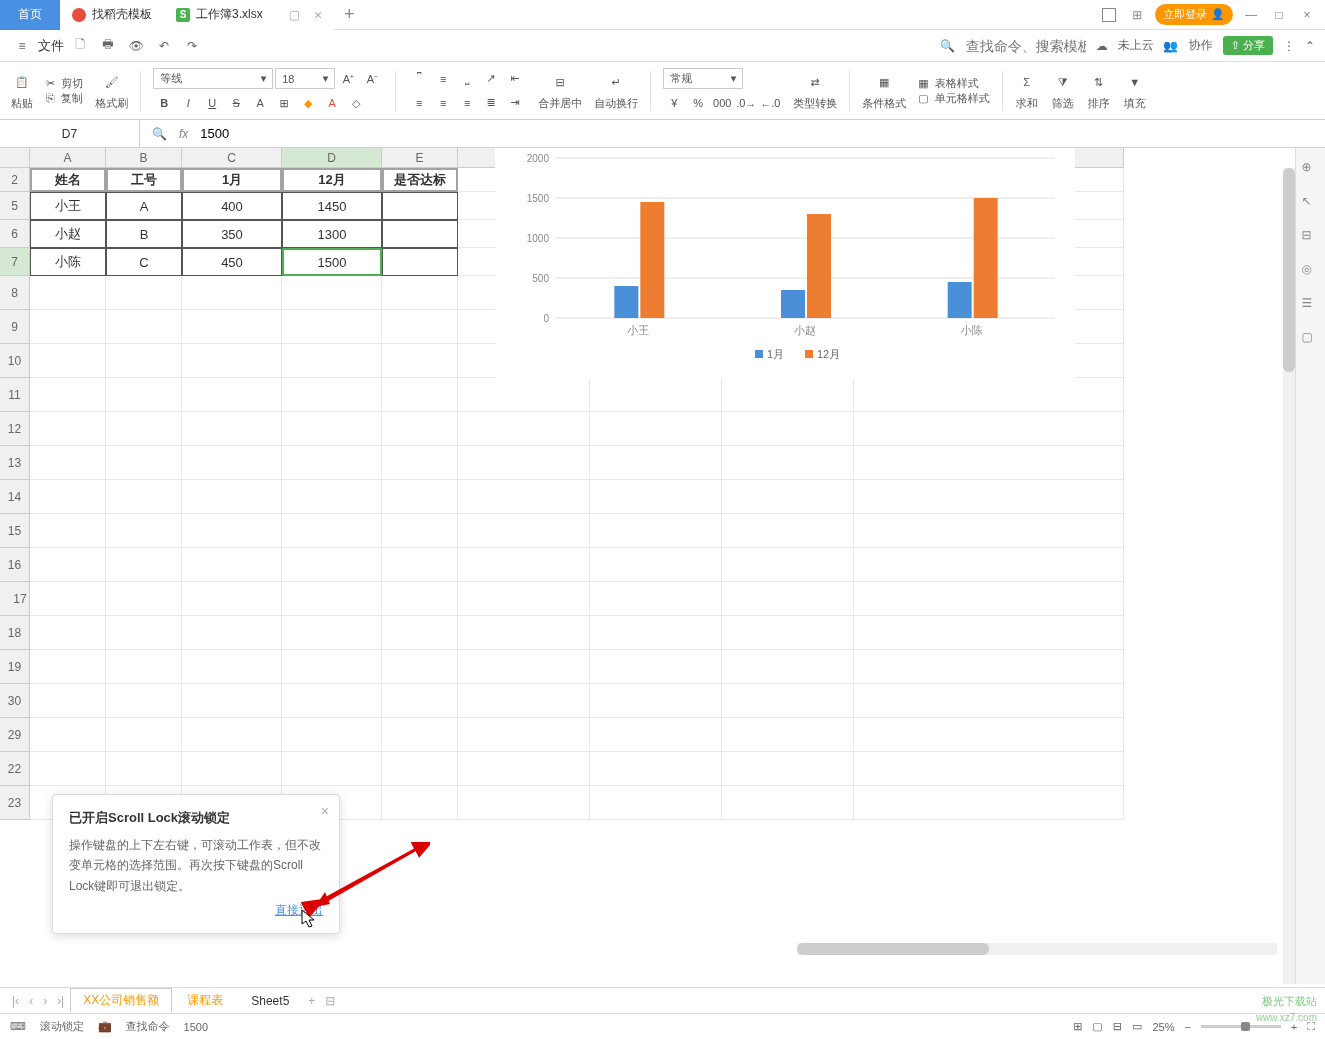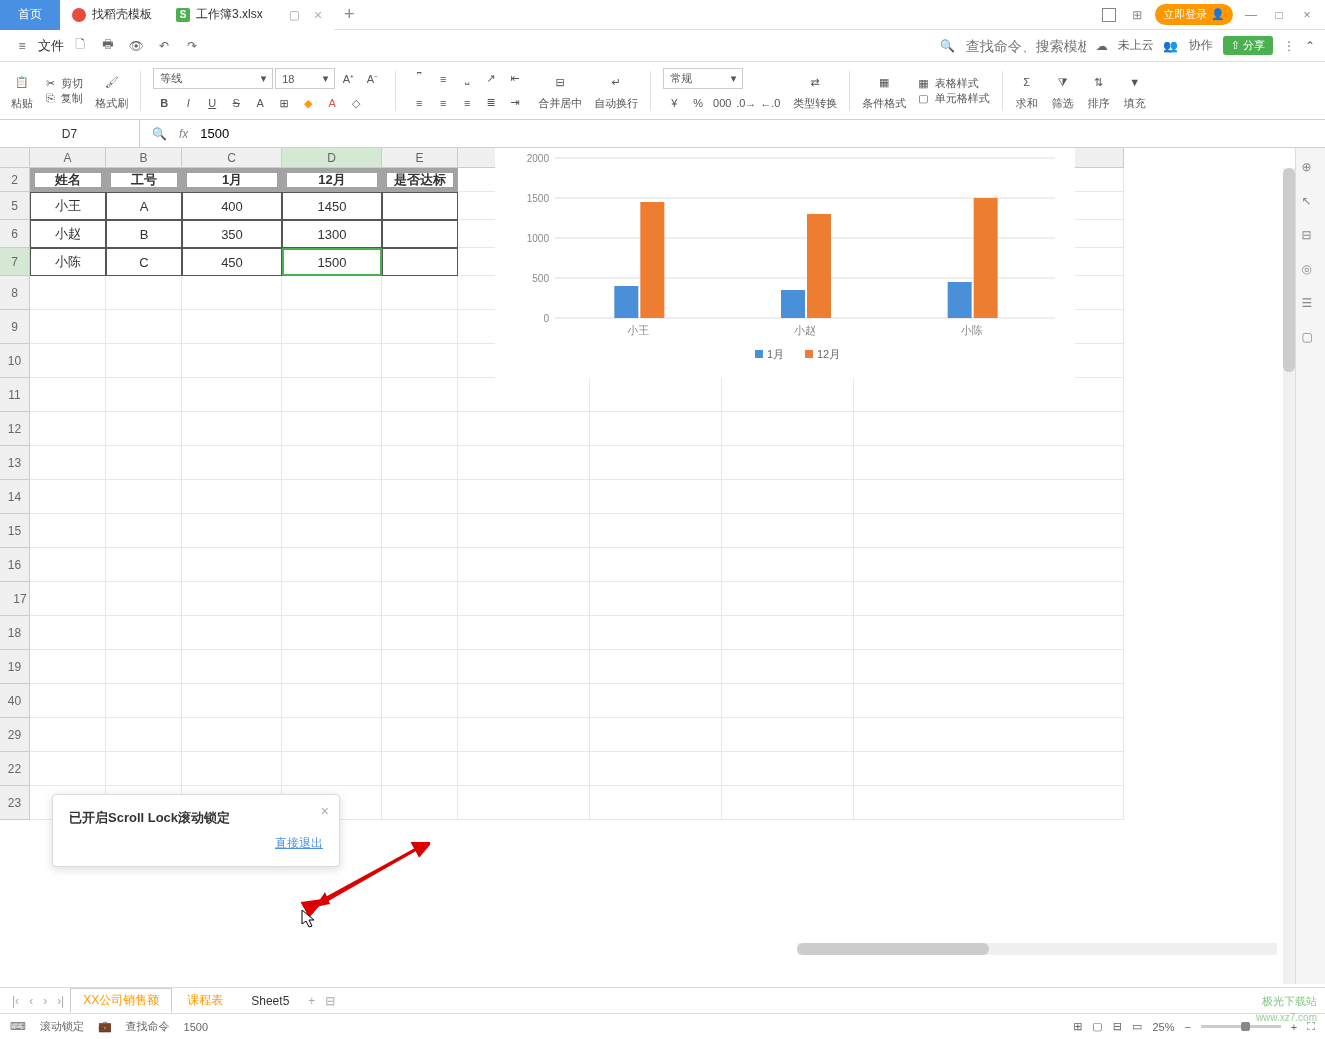--- a/index.html
+++ b/index.html
@@ -42,21 +42,21 @@
 .corner{width:30px;height:20px;background:#f0f0f0;border-right:1px solid #ccc;border-bottom:1px solid #ccc;}
 .col-headers{display:flex;height:20px;}
 .col-h{background:#f0f0f0;border-right:1px solid #ccc;border-bottom:1px solid #ccc;text-align:center;font-size:12px;color:#666;line-height:20px;}
 .col-h.sel{background:#d4e8d4;}
 .row-headers{width:30px;}
 .row-h{background:#f0f0f0;border-right:1px solid #ccc;border-bottom:1px solid #ccc;text-align:center;font-size:12px;color:#666;display:flex;align-items:center;justify-content:center;}
 .row-h.sel{background:#d4e8d4;}
 .grid-cells{position:relative;}
 .cells-row{display:flex;}
 .cell{border-right:1px solid #e8e8e8;border-bottom:1px solid #e8e8e8;font-size:13px;display:flex;align-items:center;padding:0 4px;}
-.cell.hdr{font-weight:bold;justify-content:center;border:5px solid #a3a3a3;}
+.cell.hdr{font-weight:bold;justify-content:center;border:2px solid #a3a3a3;}
 .cell.bd{border:1px solid #555;justify-content:center;}
 .cell.active{border:2px solid #4bb04f;}
 .chart-box{position:absolute;left:495px;top:0;width:580px;height:230px;background:#fff;}
 .chart-svg{width:100%;height:100%;}
 .right-panel{width:30px;background:#f5f5f5;border-left:1px solid #ddd;display:flex;flex-direction:column;align-items:center;gap:16px;padding-top:12px;position:absolute;right:0;top:148px;bottom:55px;}
 .rp-icon{width:18px;height:18px;color:#888;}
 .sheet-tabs{height:26px;display:flex;align-items:center;border-top:1px solid #ddd;padding:0 8px;gap:2px;font-size:12px;}
 .st-nav{color:#aaa;padding:0 4px;}
 .st-tab{padding:3px 12px;border:1px solid transparent;}
 .st-tab.active{background:#fff;border:1px solid #ccc;border-bottom:1px solid #fff;color:#4bb04f;}
@@ -297,21 +297,21 @@
           <div class="row-h" style="height: 34px;">10</div>
           <div class="row-h" style="height: 34px;">11</div>
           <div class="row-h" style="height: 34px;">12</div>
           <div class="row-h" style="height: 34px;">13</div>
           <div class="row-h" style="height: 34px;">14</div>
           <div class="row-h" style="height: 34px;">15</div>
           <div class="row-h" style="height: 34px;">16</div>
           <div class="row-h" style="height: 34px; padding-left: 11px;">17</div>
           <div class="row-h" style="height: 34px;">18</div>
           <div class="row-h" style="height: 34px;">19</div>
-          <div class="row-h" style="height: 34px;">40</div>
+          <div class="row-h" style="height: 34px;">30</div>
           <div class="row-h" style="height: 34px;">29</div>
           <div class="row-h" style="height: 34px;">22</div>
           <div class="row-h" style="height: 34px;">23</div>
         </div>
       <div class="grid-cells" id="grid-cells">
           <div class="cells-row">
             <div class="cell hdr" style="width: 76px; height: 24px;">姓名</div>
             <div class="cell hdr" style="width: 76px; height: 24px;">工号</div>
             <div class="cell hdr" style="width: 100px; height: 24px;">1月</div>
             <div class="cell hdr" style="width: 100px; height: 24px;">12月</div>
@@ -570,20 +570,21 @@
   <span class="rp-icon">◎</span>
   <span class="rp-icon">☰</span>
   <span class="rp-icon">▢</span>
 </div>
 
 <div class="scrollbar-v"></div>
 
 <div class="tooltip">
   <span class="tt-close">×</span>
   <div class="tt-title">已开启Scroll Lock滚动锁定</div>
+  <div class="tt-body">操作键盘的上下左右键，可滚动工作表，但不改变单元格的选择范围。再次按下键盘的Scroll Lock键即可退出锁定。</div>
   <div class="tt-link">直接退出</div>
 </div>
 
 <svg class="arrow" width="140" height="80">
   <defs>
       <marker id="ah" markerWidth="10" markerHeight="10" refX="2" refY="3" orient="auto">
         <path d="M0,0 L0,6 L8,3 z" fill="#d00"></path>
       </marker>
     </defs>
   <line x1="130" y1="5" x2="20" y2="65" stroke="#d00" stroke-width="3" marker-start="url(#ah)" marker-end="url(#ah)" transform="rotate(180 75 35)"></line>

